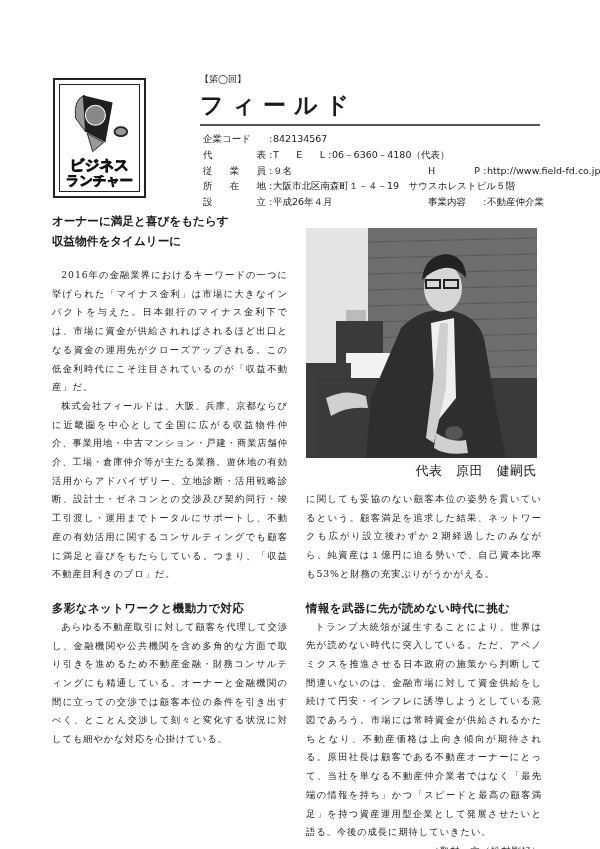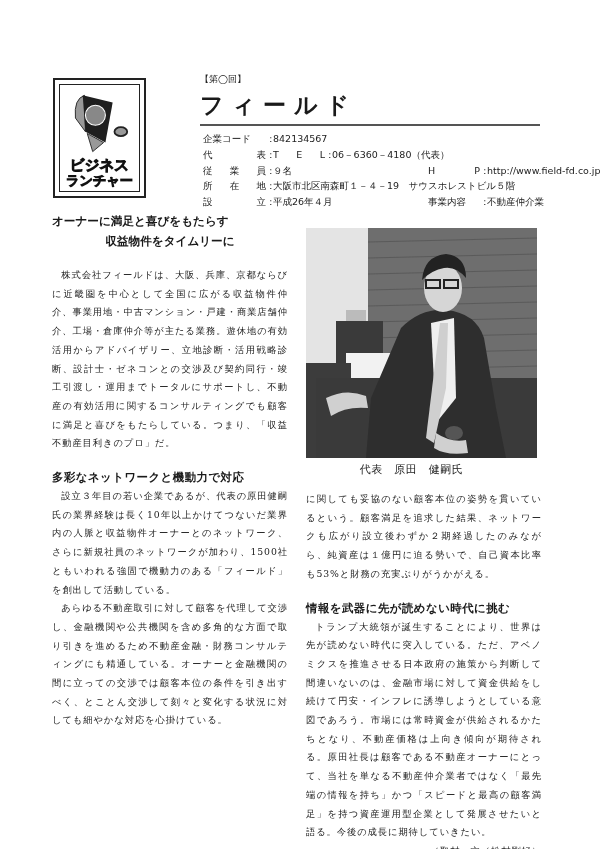--- a/index.html
+++ b/index.html
@@ -19,26 +19,26 @@
   .info-label { width:63px; display:flex; justify-content:space-between; }
   .info-label span { display:inline-block; }
   .info-colon { width:7px; }
   .info-val { }
   .info-row .val1 { width:155px; }
   .info-label2 { width:52px; display:flex; justify-content:space-between; }
 
   .col { position:absolute; font-size:9.3px; line-height:18.7px; color:#222; letter-spacing:0.9px; text-align:justify; }
   .col p { text-indent:1em; }
   .lede { position:absolute; left:52px; top:211px; width:236px; font-family:"DejaVu Sans", sans-serif; font-weight:bold; font-size:11.6px; line-height:20px; color:#1a1a1a; }
-  .lede .l2 { text-align:center; }
+  .lede .l2 { text-align:left; }
   .h2 { font-family:"DejaVu Sans", sans-serif; font-weight:bold; font-size:11.4px; color:#1a1a1a; line-height:20px; letter-spacing:0.5px; margin-top:14px; }
 
   .photo { position:absolute; left:306px; top:228px; width:231px; height:230px; overflow:hidden; background:#cfcfcf; }
   .photo svg { width:100%; height:100%; }
-  .caption { position:absolute; left:296px; top:462px; width:231px; text-align:center; font-family:"DejaVu Sans", sans-serif; font-size:11px; color:#222; letter-spacing:0.5px; }
+  .caption { position:absolute; left:306px; top:462px; width:231px; text-align:right; font-family:"DejaVu Sans", sans-serif; font-size:13px; color:#222; letter-spacing:0.5px; }
 
   .byline { text-align:right; }
 </style>
 </head>
 <body>
 
 <div class="logo">
   <div class="logo-inner">
     <svg viewBox="0 0 87 114">
       <path d="M27 10 Q15 14 17 35 L28 50 Z" fill="#999" stroke="#222" stroke-width="1"></path>
@@ -112,23 +112,23 @@
     <span class="info-val">不動産仲介業</span>
   </div>
 </div>
 
 <div class="lede">
   <div>オーナーに満足と喜びをもたらす</div>
   <div class="l2">収益物件をタイムリーに</div>
 </div>
 
 <div class="col" style="left:52px; top:266px; width:236px;">
+  <p>2016年の金融業界におけるキーワードの一つに挙げられた「マイナス金利」は市場に大きなインパクトを与えた。日本銀行のマイナス金利下では、市場に資金が供給されればされるほど出口となる資金の運用先がクローズアップされる。この低金利時代にこそ注目されているのが「収益不動産」だ。</p>
   <p>株式会社フィールドは、大阪、兵庫、京都ならびに近畿圏を中心として全国に広がる収益物件仲介、事業用地・中古マンション・戸建・商業店舗仲介、工場・倉庫仲介等が主たる業務。遊休地の有効活用からアドバイザリー、立地診断・活用戦略診断、設計士・ゼネコンとの交渉及び契約同行・竣工引渡し・運用までトータルにサポートし、不動産の有効活用に関するコンサルティングでも顧客に満足と喜びをもたらしている。つまり、「収益不動産目利きのプロ」だ。</p>
   <div class="h2" style="">多彩なネットワークと機動力で対応</div>
-  <p>設立３年目の若い企業であるが、代表の原田健嗣氏の業界経験は長く10年以上かけてつないだ業界内の人脈と収益物件オーナーとのネットワーク、さらに新規社員のネットワークが加わり、1500社ともいわれる強固で機動力のある「フィールド」を創出して活動している。</p>
   <p>あらゆる不動産取引に対して顧客を代理して交渉し、金融機関や公共機関を含め多角的な方面で取り引きを進めるため不動産金融・財務コンサルティングにも精通している。オーナーと金融機関の間に立っての交渉では顧客本位の条件を引き出すべく、とことん交渉して刻々と変化する状況に対しても細やかな対応を心掛けている。</p>
 
 </div>
 
 <div class="photo">
   <svg viewBox="0 0 231 230" preserveAspectRatio="none">
     <rect x="0" y="0" width="231" height="230" fill="#e4e4e4"></rect>
     <rect x="62" y="0" width="169" height="200" fill="#6e6e6e"></rect>
     <g stroke="#555" stroke-width="0.8">
       <line x1="62" y1="14" x2="231" y2="10"></line>

